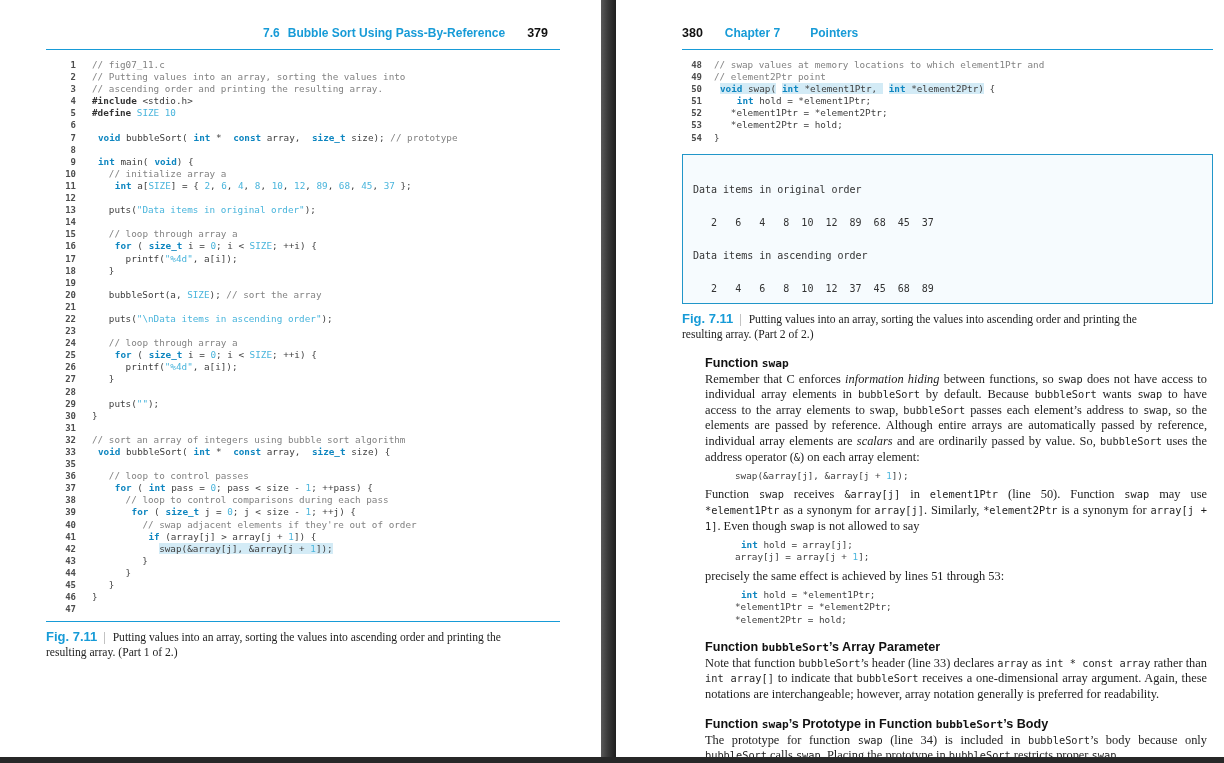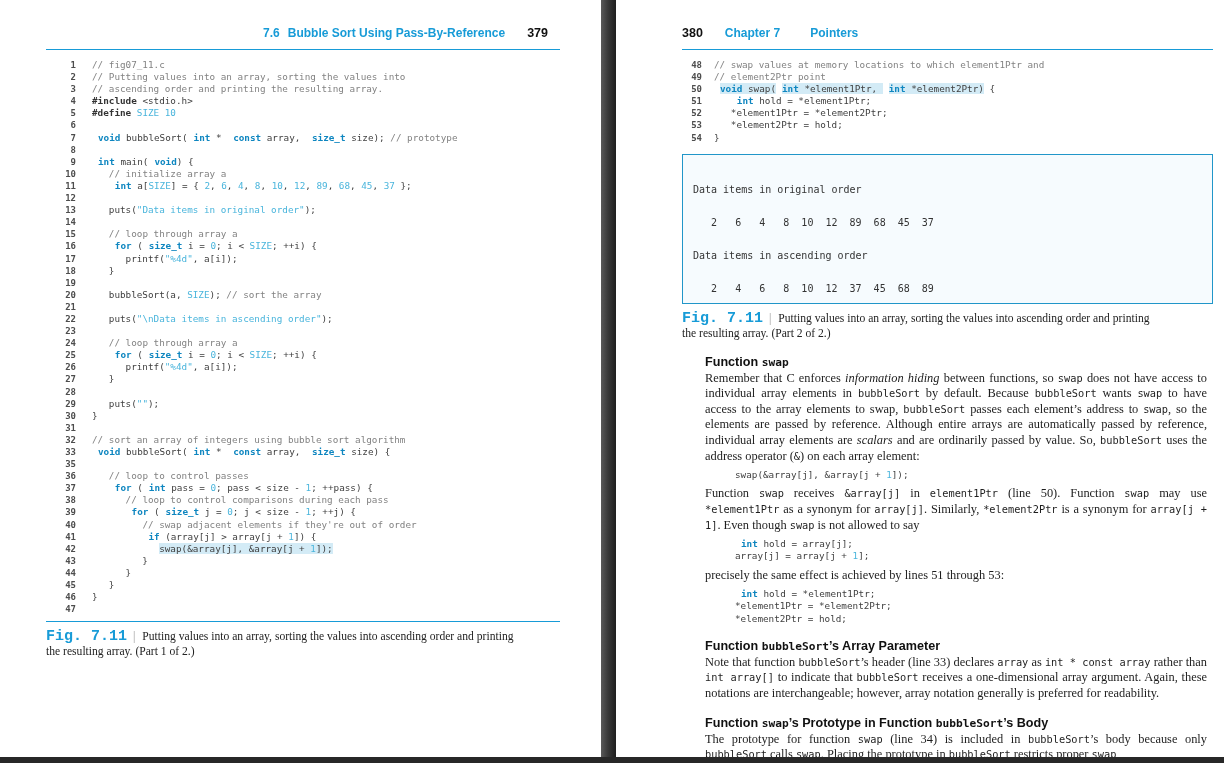--- a/index.html
+++ b/index.html
@@ -39,21 +39,21 @@
   .tok-pl{color:#3e3e3e;}
   .tok-kw{color:#0e86c0;font-weight:bold;margin-left:6px;}
   .tok-lit{color:#4ab5dc;}
   .tok-com{color:#828282;text-align:right;}
   .tok-pre{color:#333;font-weight:bold;}
   .hl{background:#d3ebf6;}
 
   
   .bottom-rule{border:none;border-top:1.6px solid #179bd7;margin:6px 0 0 0;}
   .caption{margin:7px 0 0 0;font-size:11.6px;line-height:15px;color:#222;width:478px;}
-  .fig-label{font-family:Liberation Mono, monospace;font-weight:bold;font-size:15px;color:#179bd7;}
+  .fig-label{font-family:Liberation Sans, sans-serif;font-weight:bold;font-size:13px;color:#179bd7;}
   .caption-sep{color:#9a9a9a;padding:0 7px 0 6px;}
 
   
   .output-box{margin-top:10px;border:1.6px solid #2196c9;background:#f6fbfe;
               padding:8px 6px 8px 10px;box-sizing:border-box;width:531px;}
   .output-line{font-family:"DejaVu Sans Mono",monospace;font-size:10px;line-height:13px;
                font-weight:normal;color:#333;white-space:pre;margin-top:20px;}
 
   
   .sections{margin:2px 0 0 23px;width:502px;}

